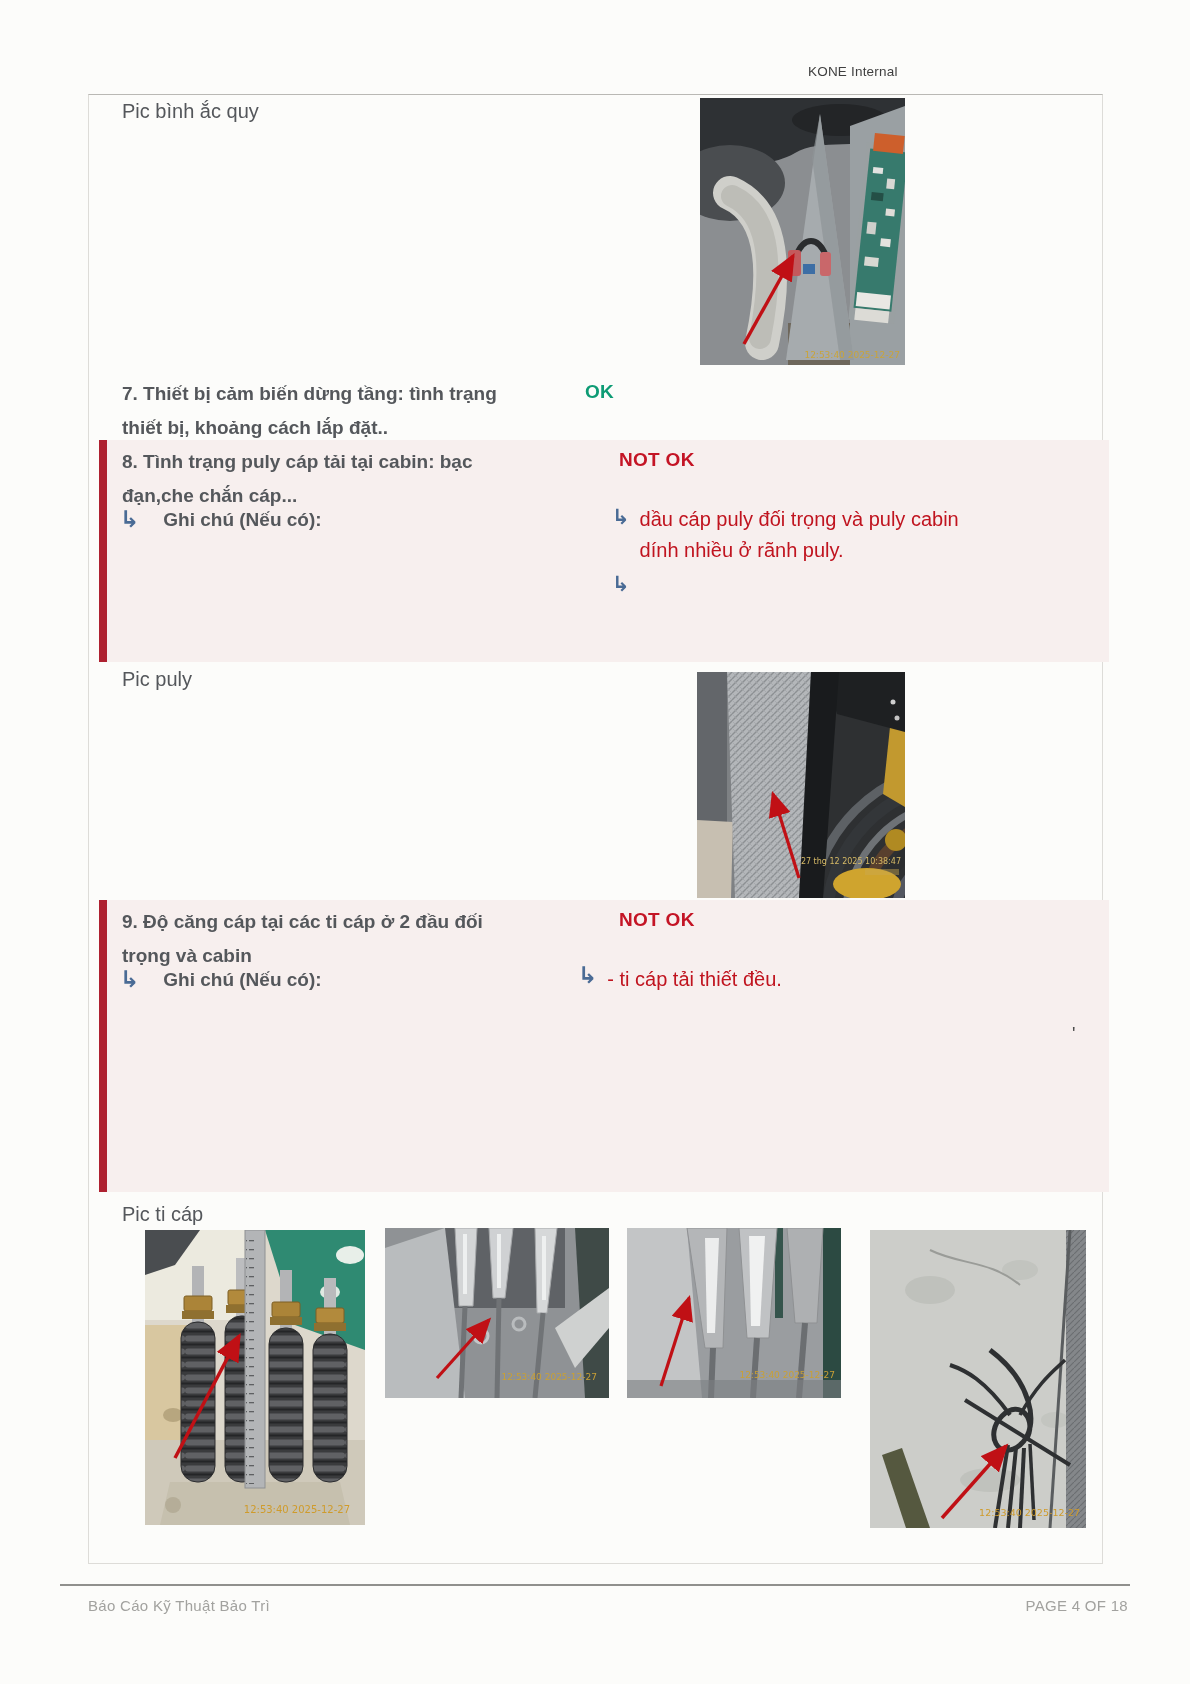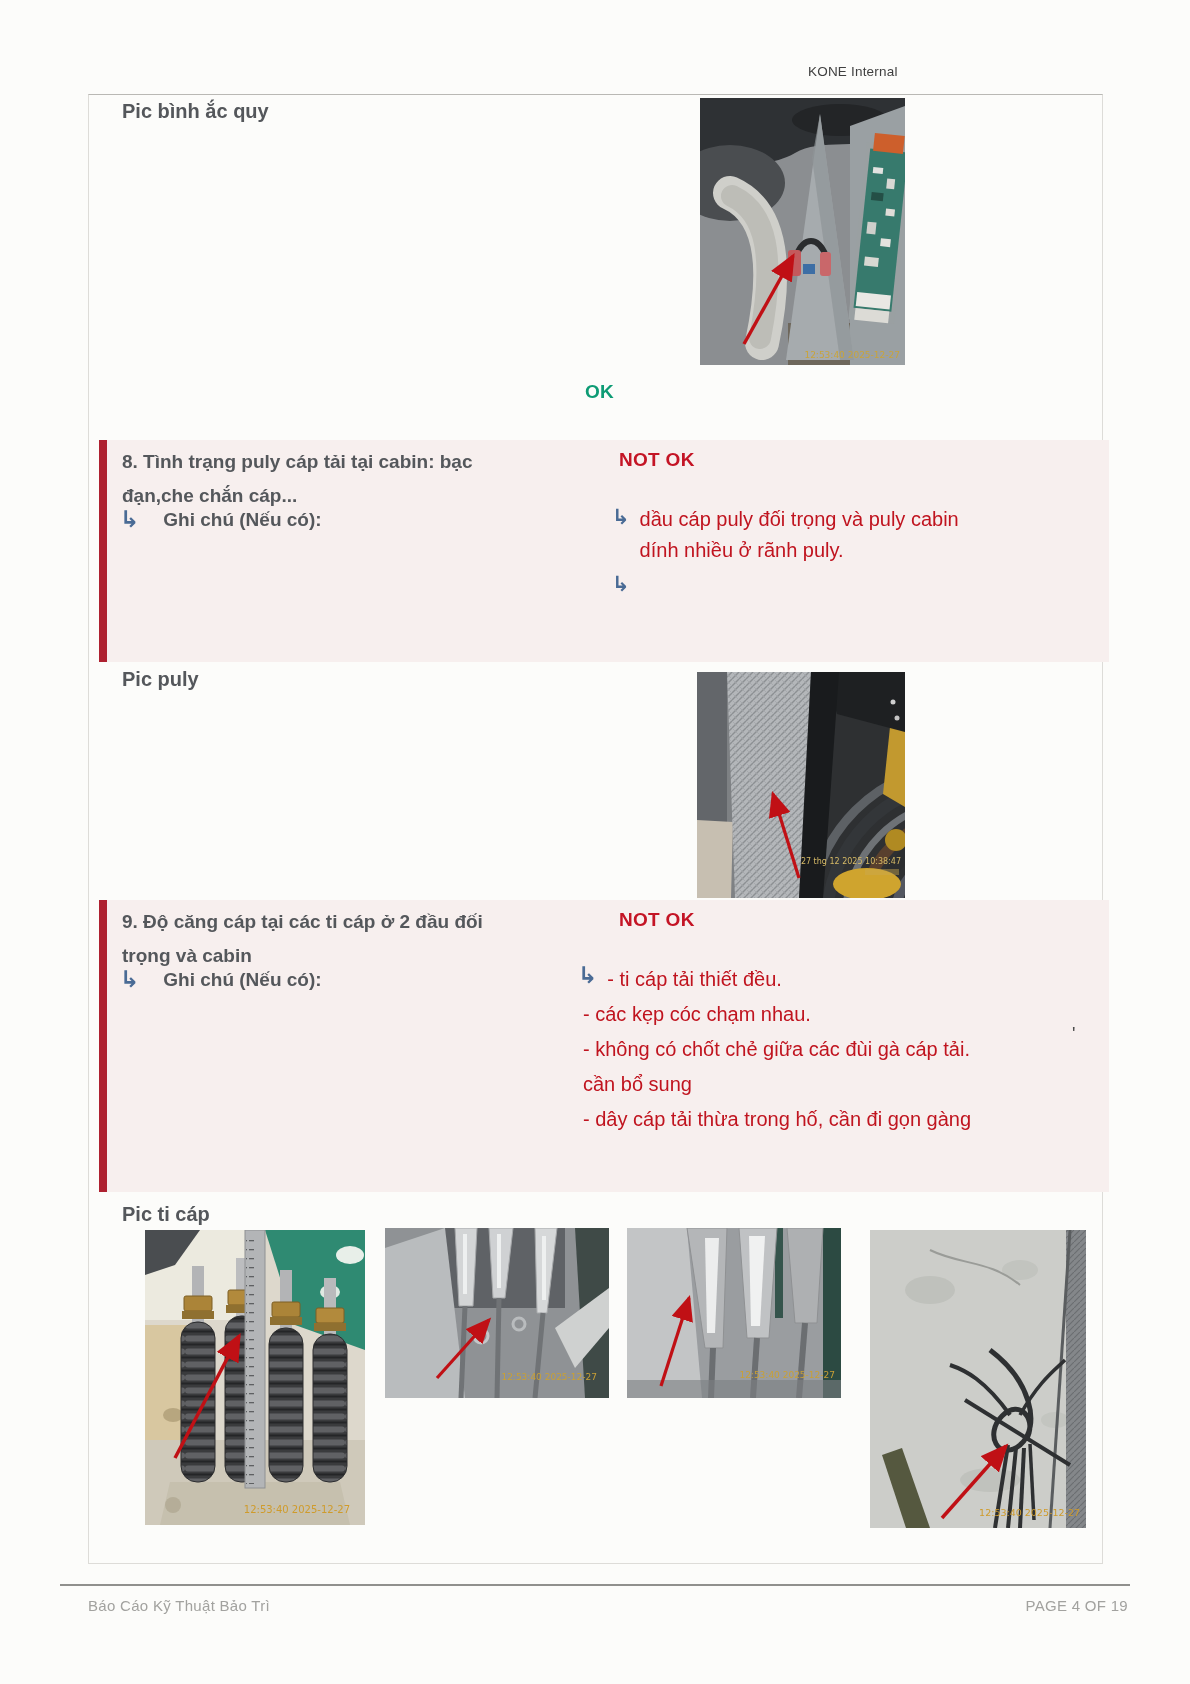--- a/index.html
+++ b/index.html
@@ -1,21 +1,21 @@
 <!DOCTYPE html>
 <html><head>
 <meta charset="utf-8">
 <style>
   html,body{margin:0;padding:0;background:#e9e9e7;}
   .page{position:relative;width:1190px;height:1684px;margin:0 auto;background:#fcfcfa;overflow:hidden;
         font-family:"Liberation Sans","DejaVu Sans",sans-serif;color:#55585b;}
   .t{position:absolute;}
   .watermark{font-size:13.5px;color:#3f3f3f;letter-spacing:.2px;}
   .content-border{border:1px solid #dddcd8;border-top-color:#b9b8b4;}
-  .caption{font-size:20px;font-weight:700;color:#54575b;}
+  .caption{font-size:20px;font-weight:400;color:#54575b;}
   .item-title{font-size:19px;line-height:34px;font-weight:700;color:#54575b;width:470px;}
   .status{font-size:19px;font-weight:600;letter-spacing:.3px;}
   .ok{color:#0d9b74;}
   .nok{color:#c41425;margin-left:34px;}
   .hl-block{background:#f7efee;border-left:8px solid #ae2130;}
   .ghichu{display:flex;align-items:flex-start;gap:8px;}
   .ghichu-label{font-size:19px;font-weight:700;color:#54575b;line-height:28px;margin-left:16px;}
   .arrow{color:#4a6b95;font-family:"DejaVu Sans",sans-serif;font-weight:700;font-size:21px;line-height:26px;}
   .arrow-lg{font-size:23px;}
   .note-row{display:flex;align-items:flex-start;gap:10px;}
@@ -95,20 +95,21 @@
       <rect x="164" y="212" width="34" height="12" fill="#dcdbd6"></rect>
     </g>
     <path d="M96,158 C104,138 118,138 126,158" stroke="#2a2c2e" stroke-width="6" fill="none"></path>
     <rect x="88" y="152" width="13" height="26" rx="3" fill="#c4595c"></rect>
     <rect x="120" y="154" width="11" height="24" rx="3" fill="#c9676a"></rect>
     <rect x="103" y="166" width="12" height="10" fill="#3d6ea5"></rect>
     <line x1="44" y1="246" x2="93" y2="158" stroke="#c01015" stroke-width="3.4" marker-end="url(#ah)"></line>
     <text x="200" y="260" text-anchor="end" font-size="9" font-family="DejaVu Sans, sans-serif" fill="#c9a43a">12:53:40 2025-12-27</text>
   </svg>
 
+  <div class="t item-title" style="left:122px;top:377px">7. Thiết bị cảm biến dừng tầng: tình trạng<br>thiết bị, khoảng cách lắp đặt..</div>
   <div class="t status ok" style="left:585px;top:381px">OK</div>
 
   <div class="t item-title" style="left:122px;top:445px">8. Tình trạng puly cáp tải tại cabin: bạc<br>đạn,che chắn cáp...</div>
   <div class="t status nok" style="left:585px;top:449px">NOT OK</div>
 
   <div class="t ghichu" style="left:120px;top:506px">
     <span class="arrow arrow-lg">↳</span>
     <span class="ghichu-label">Ghi chú (Nếu có):</span>
   </div>
 
@@ -156,21 +157,20 @@
   <div class="t ghichu" style="left:120px;top:966px">
     <span class="arrow arrow-lg">↳</span>
     <span class="ghichu-label">Ghi chú (Nếu có):</span>
   </div>
 
   <div class="t" style="left:578px;top:962px;width:480px">
     <div class="note-row">
       <span class="arrow arrow-lg">↳</span>
       <span class="note note9">- ti cáp tải thiết đều.</span>
     </div>
-    <div class="note note9" style="margin-left:5px">- các kẹp cóc chạm nhau.<br>- không có chốt chẻ giữa các đùi gà cáp tải.<br>cần bổ sung<br>- dây cáp tải thừa trong hố, cần đi gọn gàng</div>
   </div>
 
   <div class="t caption" style="left:122px;top:1203px">Pic ti cáp</div>
 
   <svg class="t photo" style="left:145px;top:1230px" width="220" height="295" viewBox="0 0 220 295">
     <rect width="220" height="295" fill="#ddd8cc"></rect>
     <rect width="120" height="90" fill="#eceadf"></rect>
     <polygon points="0,0 55,0 30,35 0,45" fill="#4a4d50"></polygon>
     <polygon points="120,0 220,0 220,120 150,95" fill="#2f8a72"></polygon>
     <ellipse cx="205" cy="25" rx="14" ry="9" fill="#e8efe9"></ellipse>
@@ -279,15 +279,15 @@
       <path d="M160,214 L164,290" stroke-width="3.5"></path>
     </g>
     <line x1="72" y1="288" x2="136" y2="216" stroke="#c01015" stroke-width="3.5" marker-end="url(#ah)"></line>
     <text x="210" y="286" text-anchor="end" font-size="9.5" font-family="DejaVu Sans, sans-serif" fill="#cf9b2b">12:53:40 2025-12-27</text>
   </svg>
 
   <div class="t artifact" style="left:1072px;top:1024px">'</div>
 
   <div class="t footer-rule" style="left:60px;top:1584px;width:1070px"></div>
   <div class="t footer-text" style="left:88px;top:1597px">Báo Cáo Kỹ Thuật Bảo Trì</div>
-  <div class="t footer-text" style="right:62px;top:1597px">PAGE 4 OF 19</div>
+  <div class="t footer-text" style="right:62px;top:1597px">PAGE 4 OF 18</div>
 
 </div>
 
 </body></html>

